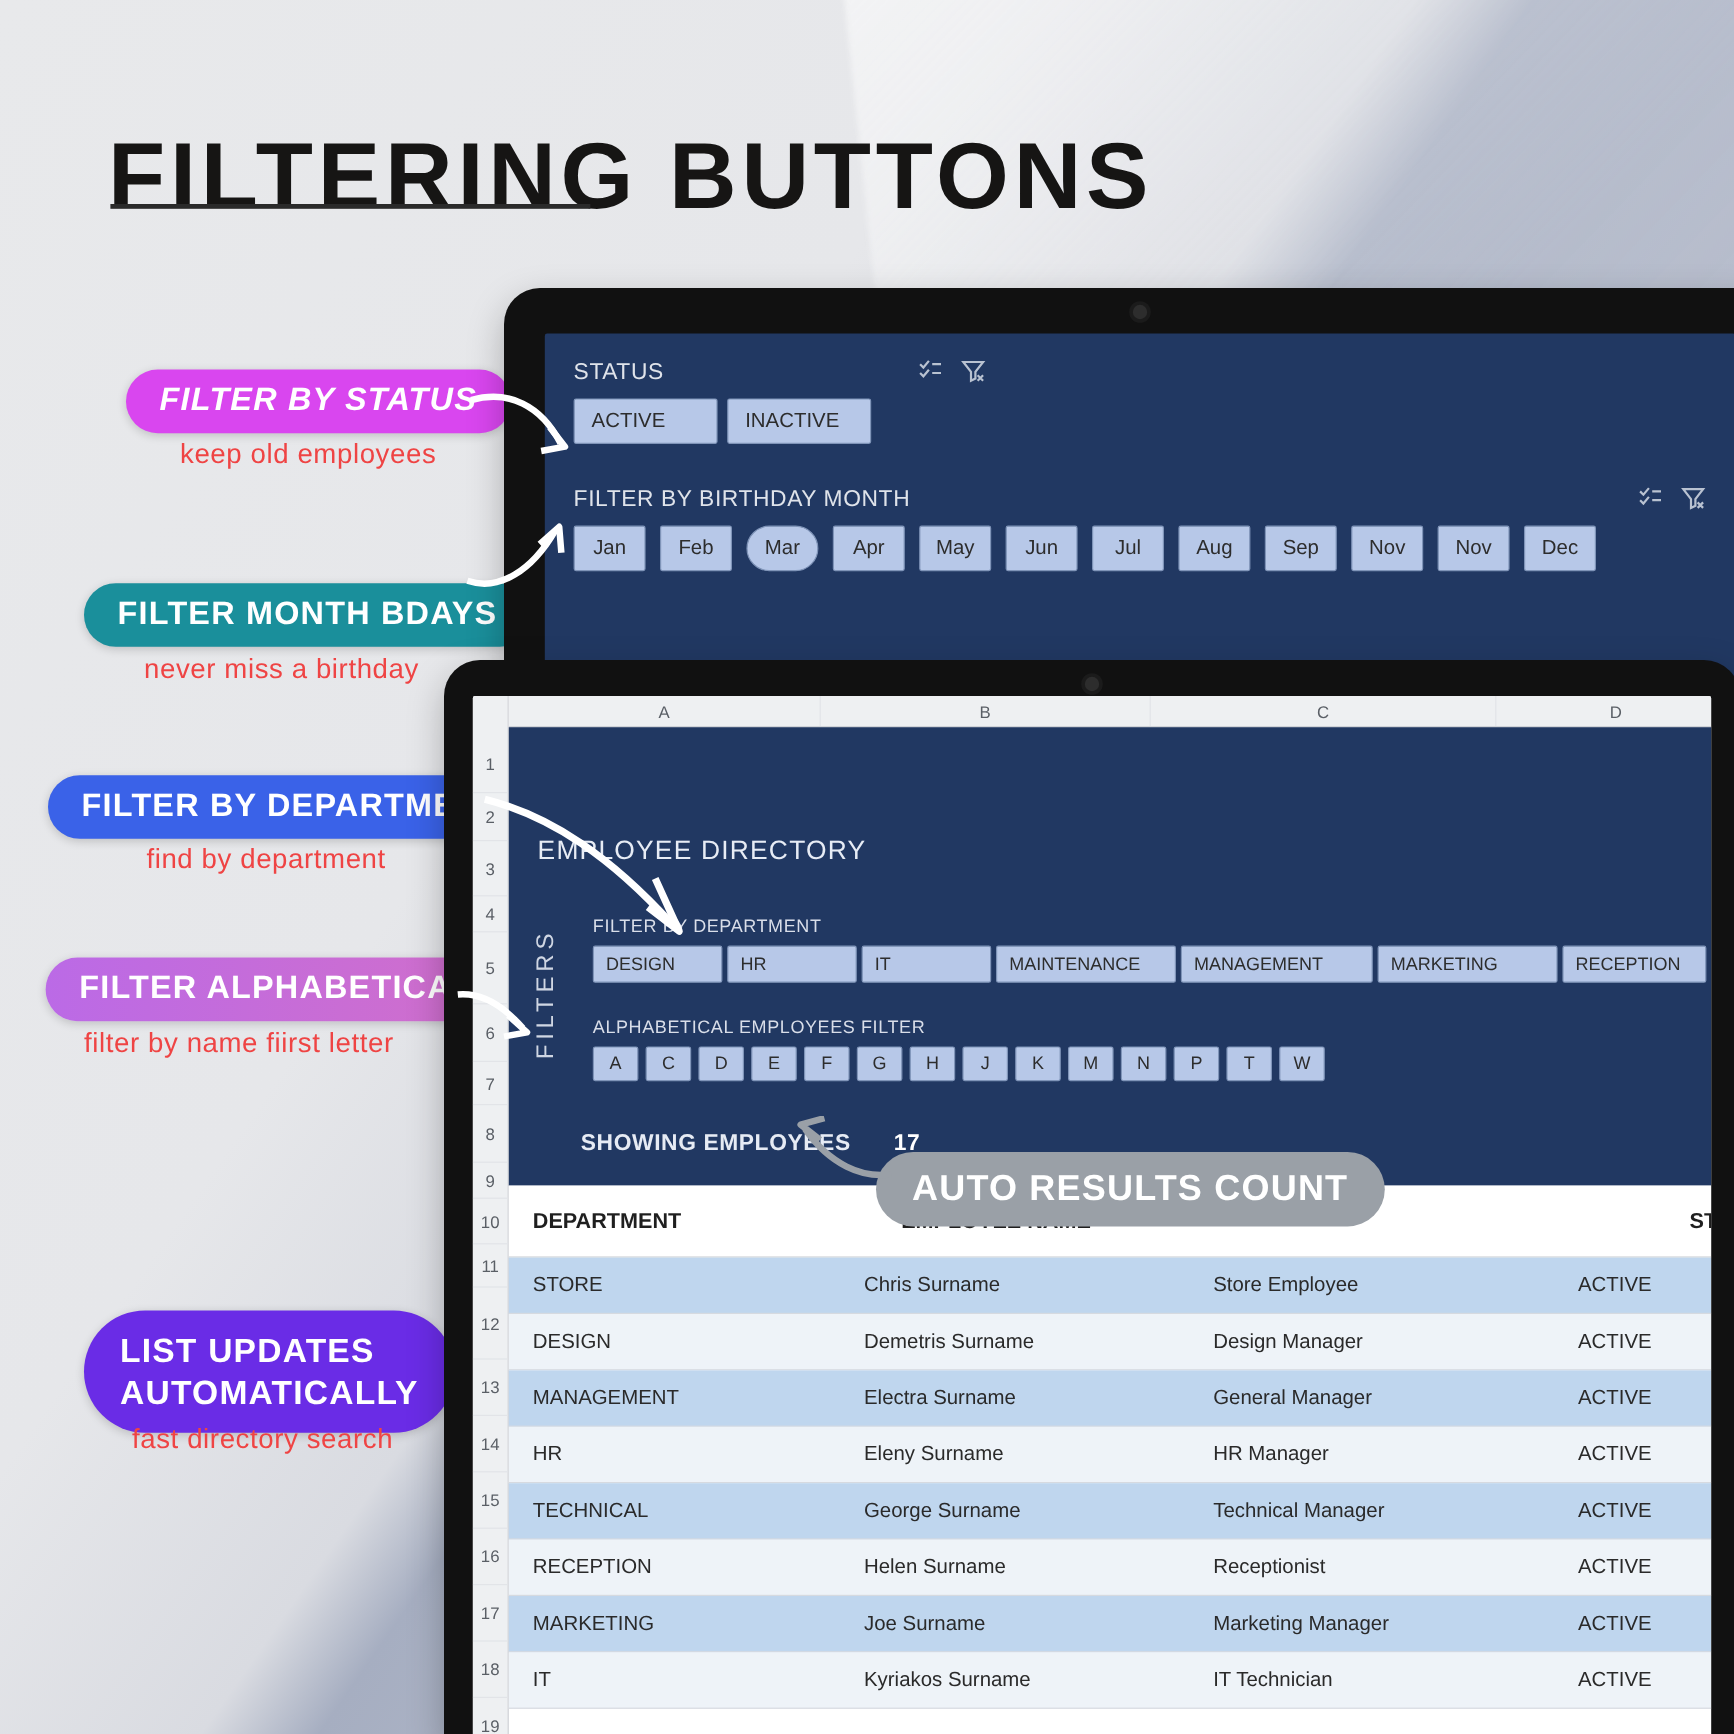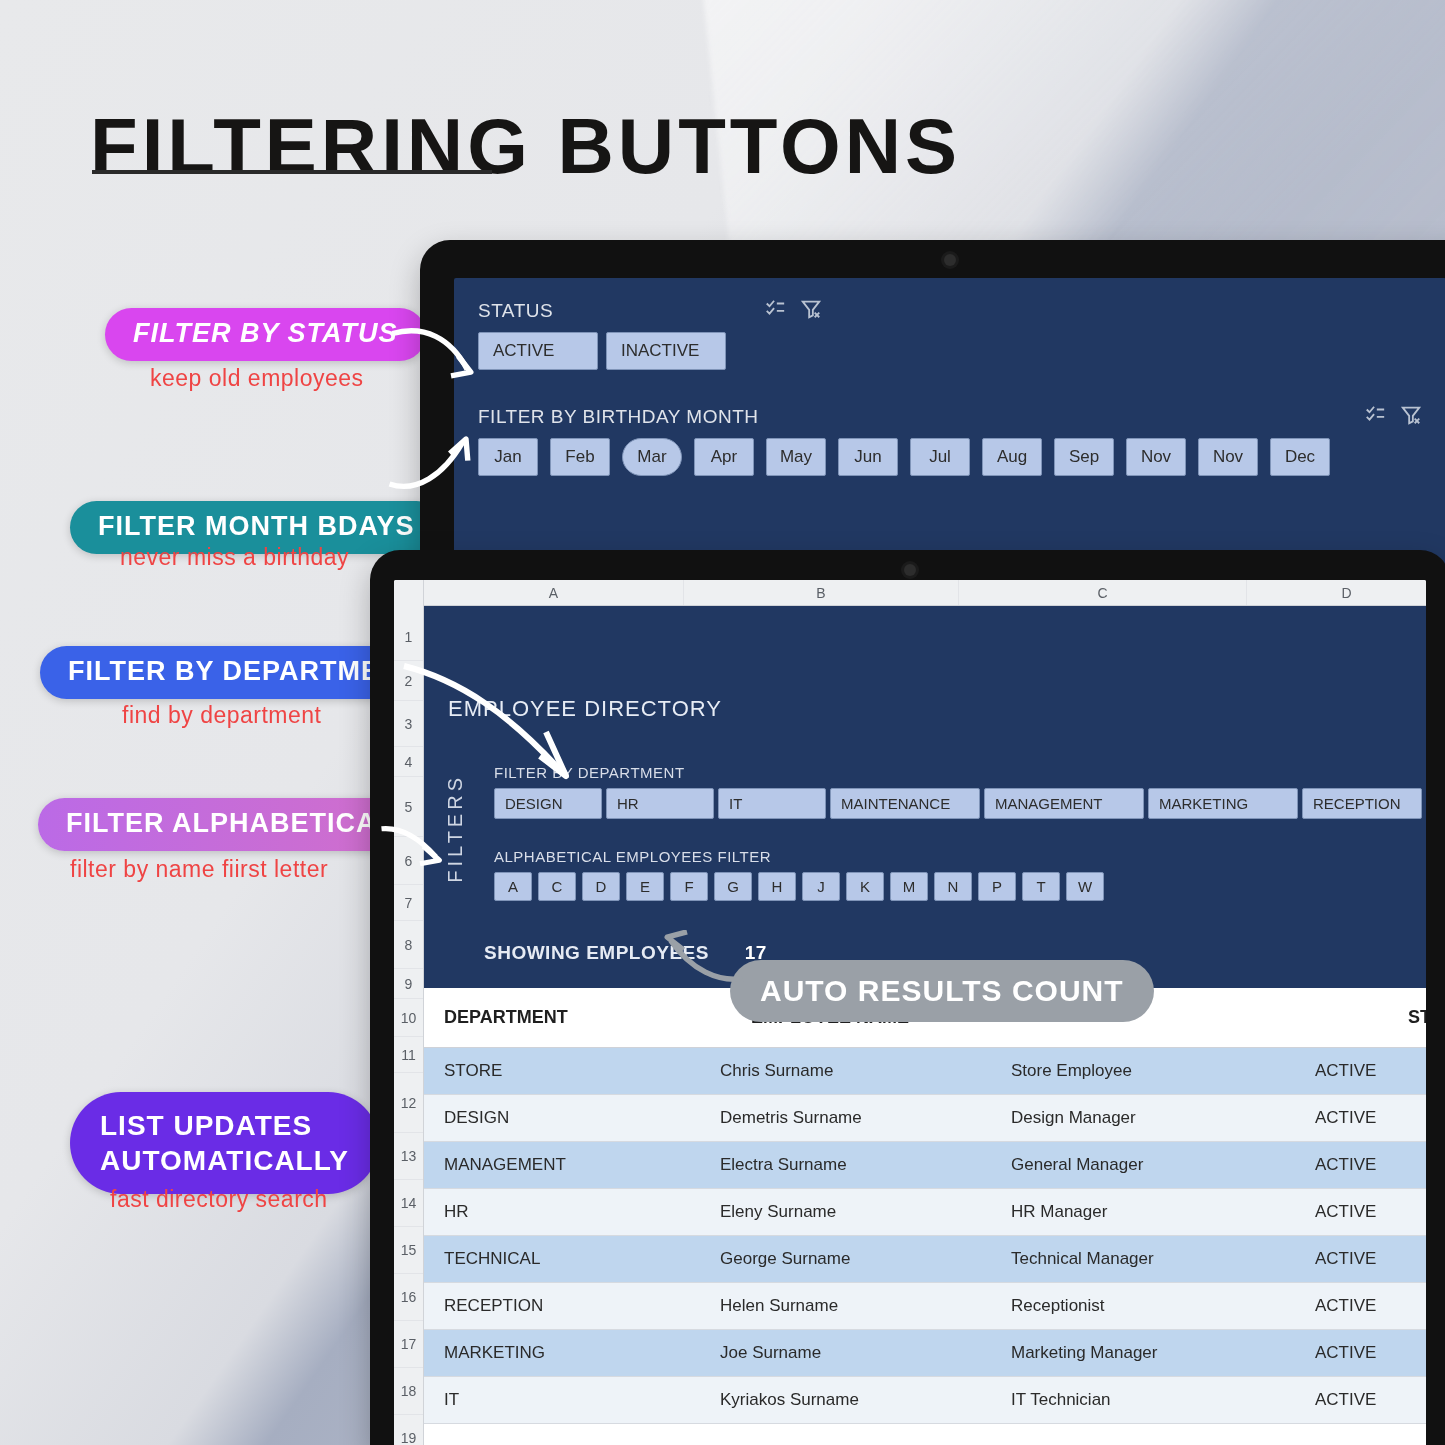--- a/index.html
+++ b/index.html
@@ -120,21 +120,21 @@
 
 <div class="canvas">
   <div class="poly-top"></div>
 
   <div class="title">FILTERING BUTTONS</div>
   <div class="title-underline"></div>
 
   <div class="pill red" style="left:105px; top:308px;">FILTER BY STATUS</div>
   <div class="sub" style="left:150px; top:365px;">keep old employees</div>
 
-  <div class="pill teal" style="left:70px; top:501px;">FILTER MONTH BDAYS</div>
+  <div class="pill teal" style="left:70px; top:486px;">FILTER MONTH BDAYS</div>
   <div class="sub" style="left:120px; top:544px;">never miss a birthday</div>
 
   <div class="pill blue" style="left:40px; top:646px;">FILTER BY DEPARTMENT</div>
   <div class="sub" style="left:122px; top:702px;">find by department</div>
 
   <div class="pill pink" style="left:38px; top:798px;">FILTER ALPHABETICALLY</div>
   <div class="sub" style="left:70px; top:856px;">filter by name fiirst letter</div>
 
   <div class="pill purple" style="left:70px; top:1092px; text-align:left;">
     <span>LIST UPDATES</span><br>

